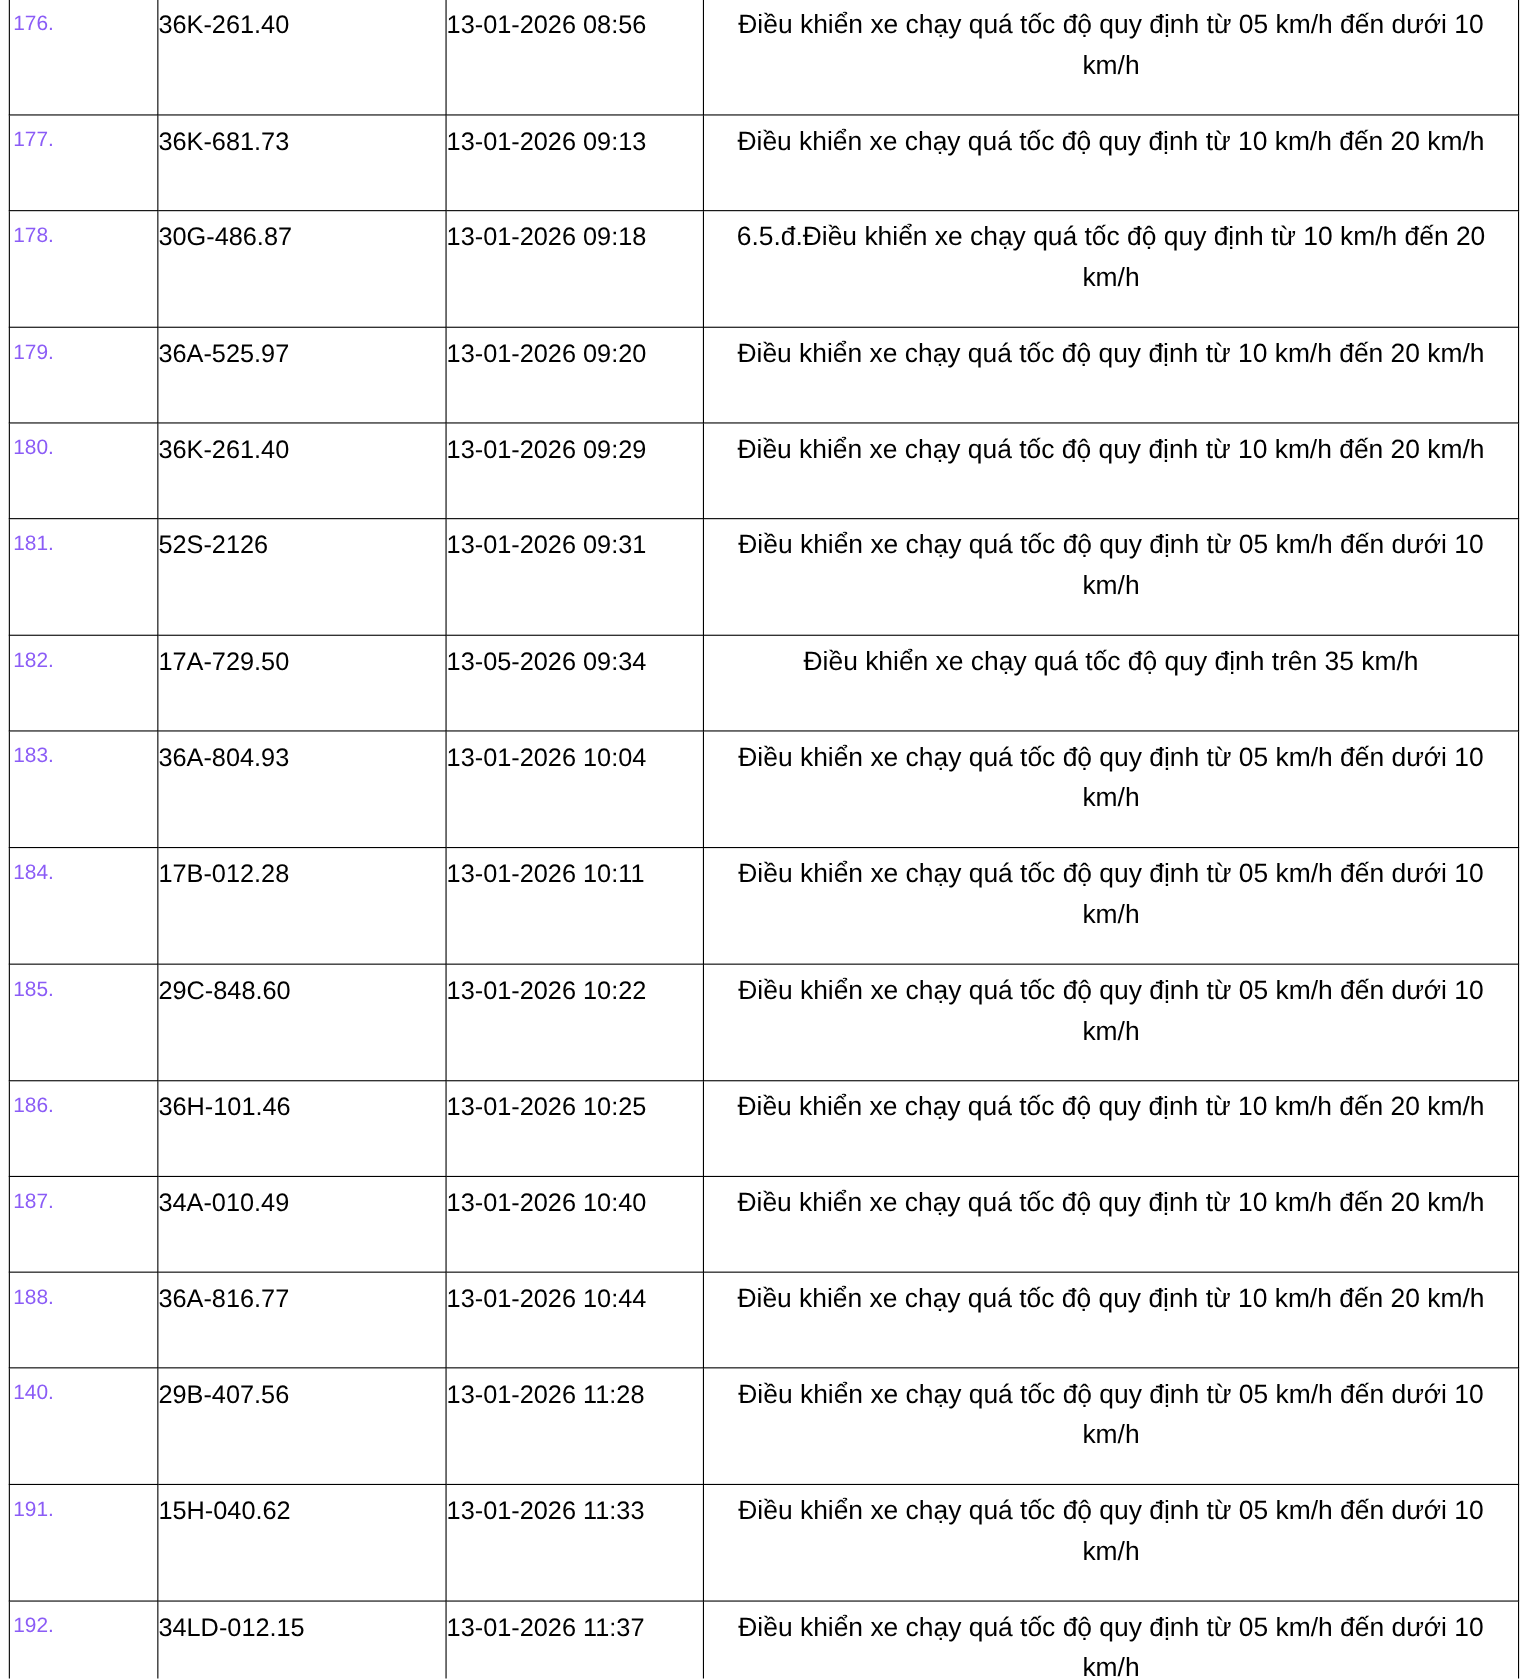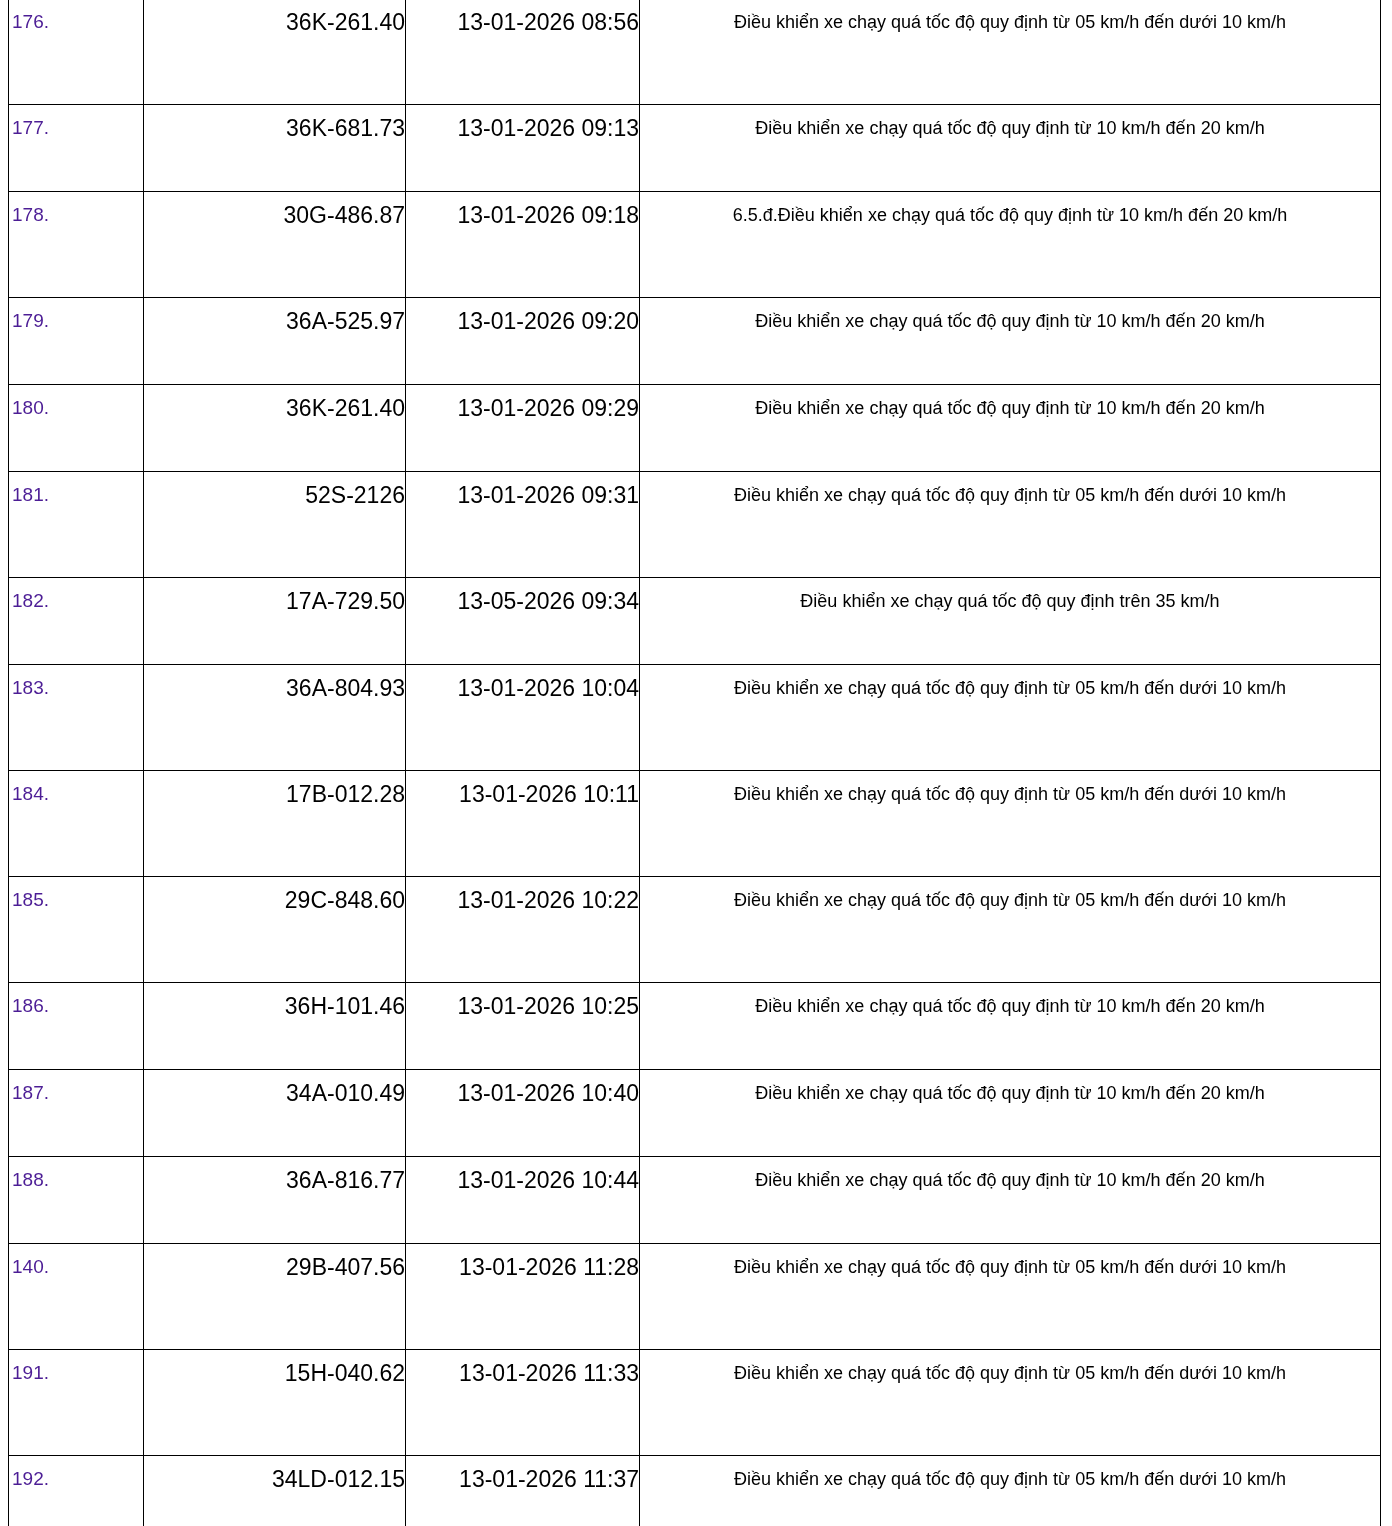--- a/index.html
+++ b/index.html
@@ -3,23 +3,23 @@
 <meta charset="utf-8">
 <style>
   html, body { margin: 0; padding: 0; background: #ffffff; }
   body { width: 1392px; height: 1526px; overflow: hidden; position: relative; font-family: "Liberation Sans", sans-serif; color: #000; }
   table.violations { position: absolute; left: 8px; top: -2px; border-collapse: collapse; table-layout: fixed; width: 1372px; }
   table.violations td { border: 1.5px solid #000; vertical-align: top; padding: 0; }
   col.c-idx { width: 135px; }
   col.c-plate { width: 262px; }
   col.c-time { width: 234px; }
   col.c-desc { width: 741px; }
-  td.idx { font-size: 19px; padding: 12px 0 0 3px !important; text-align: left; color: #4c1d95; }
-  td.plate, td.time { font-size: 23px; text-align: right; padding-top: 10px !important; }
-  td.desc { font-size: 18px; text-align: center; line-height: 37px; padding: 5px 4px 0 4px !important; }
+  td.idx { font-size: 19px; padding: 12px 0 0 3px !important; text-align: left; color: #8b5cf6; }
+  td.plate, td.time { font-size: 23px; text-align: left; padding-top: 10px !important; }
+  td.desc { font-size: 24px; text-align: center; line-height: 37px; padding: 5px 4px 0 4px !important; }
   tr.h1 { height: 87px; }
   tr.h2 { height: 106px; }
   tr.first.h2 { height: 106px; }
 </style>
 </head>
 <body>
 
 <table class="violations">
   <colgroup>
     <col class="c-idx">

